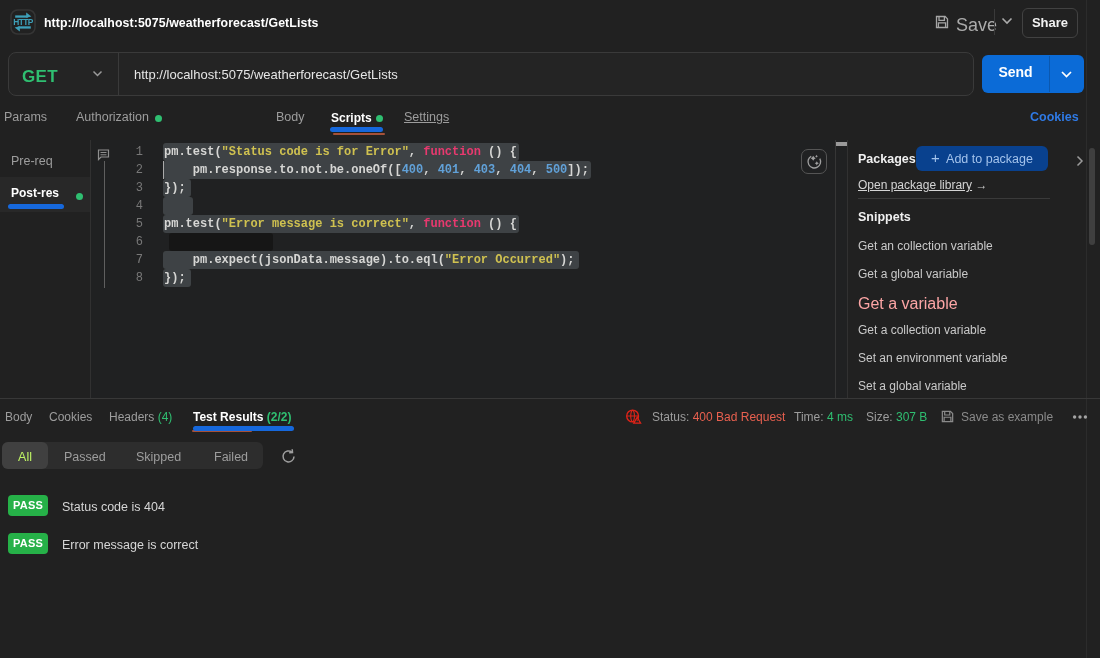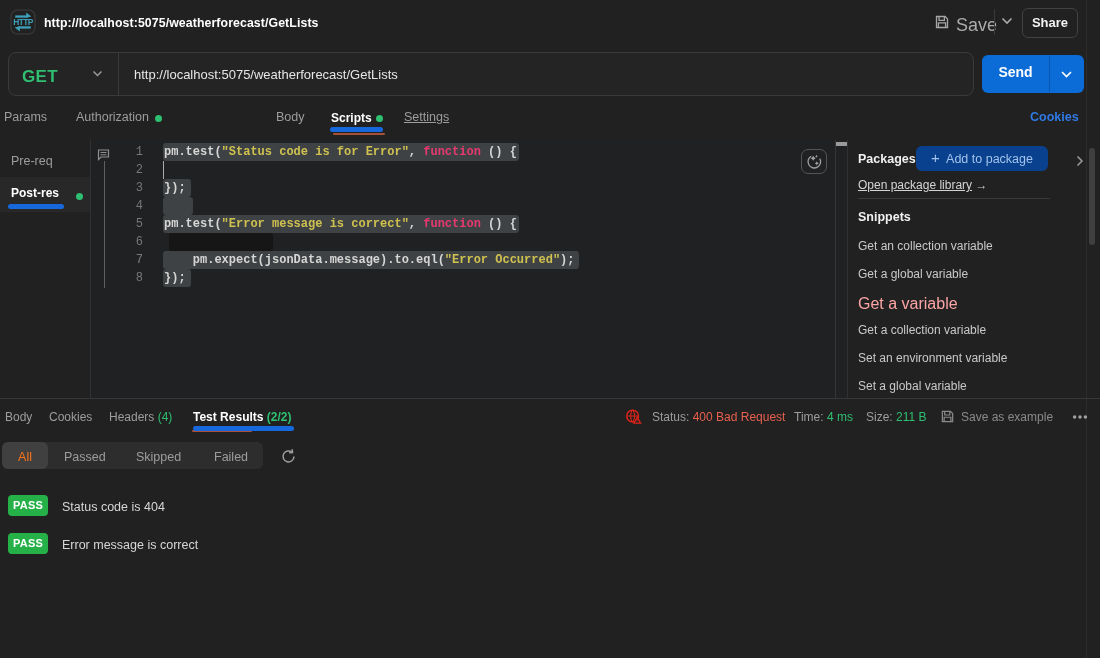--- a/index.html
+++ b/index.html
@@ -82,20 +82,21 @@
     <div class="abs" style="left:90px;top:0;width:1px;height:258px;background:#313131;"></div>
 
     <div class="abs" style="left:91px;top:0;width:756px;height:258px;background:#202122;"></div>
     <svg class="abs" style="left:97px;top:8px;" width="13" height="13" viewBox="0 0 13 13">
       <path d="M1.5 2 h10 v7 h-7.5 l-2.5 2.5 z" fill="none" stroke="#8f8f8f" stroke-width="1.2"></path>
       <path d="M3.5 4.5 h6 M3.5 6.8 h6" stroke="#8f8f8f" stroke-width="1"></path>
     </svg>
     <div class="abs" style="left:104px;top:21px;width:1px;height:127px;background:#5f5f5f;"></div>
     <div class="abs mono" style="left:107px;top:3px;width:36px;text-align:right;font-size:12px;line-height:18px;color:#787878;">1<br>2<br>3<br>4<br>5<br>6<br>7<br>8</div>
     <div class="cl" style="top:3px;"><span class="sel">pm.test(<span class="s">"Status code is for Error"</span>, <span class="k">function</span> () {</span></div>
+    <div class="cl" style="top:21px;"><span class="sel">    pm.response.to.not.be.oneOf([<span class="n">400</span>, <span class="n">401</span>, <span class="n">403</span>, <span class="n">404</span>, <span class="n">500</span>]);</span></div>
     <div class="abs" style="left:163px;top:21px;width:1px;height:18px;background:#aaaaaa;"></div>
     <div class="cl" style="top:39px;"><span class="sel" style="padding-right:5px;">});</span></div>
     <div class="cl" style="top:57px;"><span class="sel" style="padding-right:29px;"></span></div>
     <div class="cl" style="top:75px;"><span class="sel">pm.test(<span class="s">"Error message is correct"</span>, <span class="k">function</span> () {</span></div>
     <div class="cl" style="top:93px;"><span style="display:inline-block;height:18px;width:104px;background:#161616;border-radius:3px;vertical-align:top;margin-left:6px;"></span></div>
     <div class="cl" style="top:111px;"><span class="sel" style="padding-right:5px;">    pm.expect(jsonData.message).to.eql(<span class="s">"Error Occurred"</span>);</span></div>
     <div class="cl" style="top:129px;"><span class="sel" style="padding-right:5px;">});</span></div>
 
     <div class="abs" style="left:801px;top:9px;width:26px;height:25px;border:1.5px solid #555555;border-radius:7px;"></div>
     <svg class="abs" style="left:806px;top:13px;" width="17" height="17" viewBox="0 0 17 17">
@@ -140,36 +141,36 @@
   <div class="abs" style="left:193px;top:426px;width:101px;height:5px;background:#1668dc;border-radius:3px;"></div>
 
   <svg class="abs" style="left:625px;top:408px;" width="17" height="17" viewBox="0 0 17 17">
     <circle cx="7.6" cy="8" r="5.9" fill="none" stroke="#df2318" stroke-width="1.4"></circle>
     <path d="M1.8 8 h11.6 M7.6 2.1 c-2.5 1.8 -2.5 10 0 11.8 M7.6 2.1 c2.5 1.8 2.5 10 0 11.8" fill="none" stroke="#df2318" stroke-width="1.1"></path>
     <path d="M12.2 9.2 l3.4 5.9 h-6.8 z" fill="#212121" stroke="#df2318" stroke-width="1.3"></path>
     <path d="M12.2 11.4 v1.6 M12.2 13.8 v0.4" stroke="#df2318" stroke-width="1"></path>
   </svg>
   <div class="abs" style="left:652px;top:410px;font-size:12px;color:#9d9d9d;">Status: <span style="color:#e8604f;">400 Bad Request</span></div>
   <div class="abs" style="left:794px;top:410px;font-size:12px;color:#9d9d9d;">Time: <span class="grn">4 ms</span></div>
-  <div class="abs" style="left:866px;top:410px;font-size:12px;color:#9d9d9d;">Size: <span class="grn">211 B</span></div>
+  <div class="abs" style="left:866px;top:410px;font-size:12px;color:#9d9d9d;">Size: <span class="grn">307 B</span></div>
   <svg class="abs" style="left:940px;top:409px;" width="15" height="15" viewBox="0 0 16 16">
     <path d="M2.5 2.5 h8.6 l2.4 2.4 v8.6 h-11 z" fill="none" stroke="#8a8a8a" stroke-width="1.3"></path>
     <path d="M5 2.8 v3.6 h5.4 v-3.6" fill="none" stroke="#8a8a8a" stroke-width="1.3"></path>
     <path d="M4.4 13.2 v-4.4 h7.2 v4.4" fill="none" stroke="#8a8a8a" stroke-width="1.3"></path>
   </svg>
   <div class="abs" style="left:961px;top:410px;font-size:12px;color:#8a8a8a;">Save as example</div>
   <svg class="abs" style="left:1072px;top:414px;" width="16" height="6" viewBox="0 0 16 6">
       <circle cx="2.6" cy="3" r="1.7" fill="#a4a4a4"></circle>
       <circle cx="8" cy="3" r="1.7" fill="#a4a4a4"></circle>
       <circle cx="13.4" cy="3" r="1.7" fill="#a4a4a4"></circle>
     </svg>
 
   <div class="abs" style="left:2px;top:442px;width:261px;height:27px;background:#2d2d2d;border-radius:6px;"></div>
   <div class="abs" style="left:2px;top:442px;width:46px;height:27px;background:#404040;border-radius:6px;"></div>
-  <div class="abs" style="left:2px;top:450px;width:46px;text-align:center;font-size:12.5px;color:#f97316;">All</div>
+  <div class="abs" style="left:2px;top:450px;width:46px;text-align:center;font-size:12.5px;color:#bef264;">All</div>
   <div class="abs gray" style="left:64px;top:450px;font-size:12.5px;">Passed</div>
   <div class="abs gray" style="left:136px;top:450px;font-size:12.5px;">Skipped</div>
   <div class="abs gray" style="left:214px;top:450px;font-size:12.5px;">Failed</div>
   <svg class="abs" style="left:280px;top:448px;" width="17" height="17" viewBox="0 0 17 17">
     <path d="M14 8.5 a5.5 5.5 0 1 1 -2 -4.3" fill="none" stroke="#9e9e9e" stroke-width="1.5"></path>
     <path d="M12.2 1.2 l0.3 3.3 -3.3 0.2" fill="none" stroke="#9e9e9e" stroke-width="1.5"></path>
   </svg>
 
   <div class="abs" style="left:8px;top:495px;width:40px;height:21px;background:#26b148;border-radius:4px;color:#fff;font-size:11px;font-weight:bold;text-align:center;line-height:21px;letter-spacing:.2px;">PASS</div>
   <div class="abs" style="left:62px;top:500px;font-size:12.5px;color:#d6d6d6;">Status code is 404</div>

